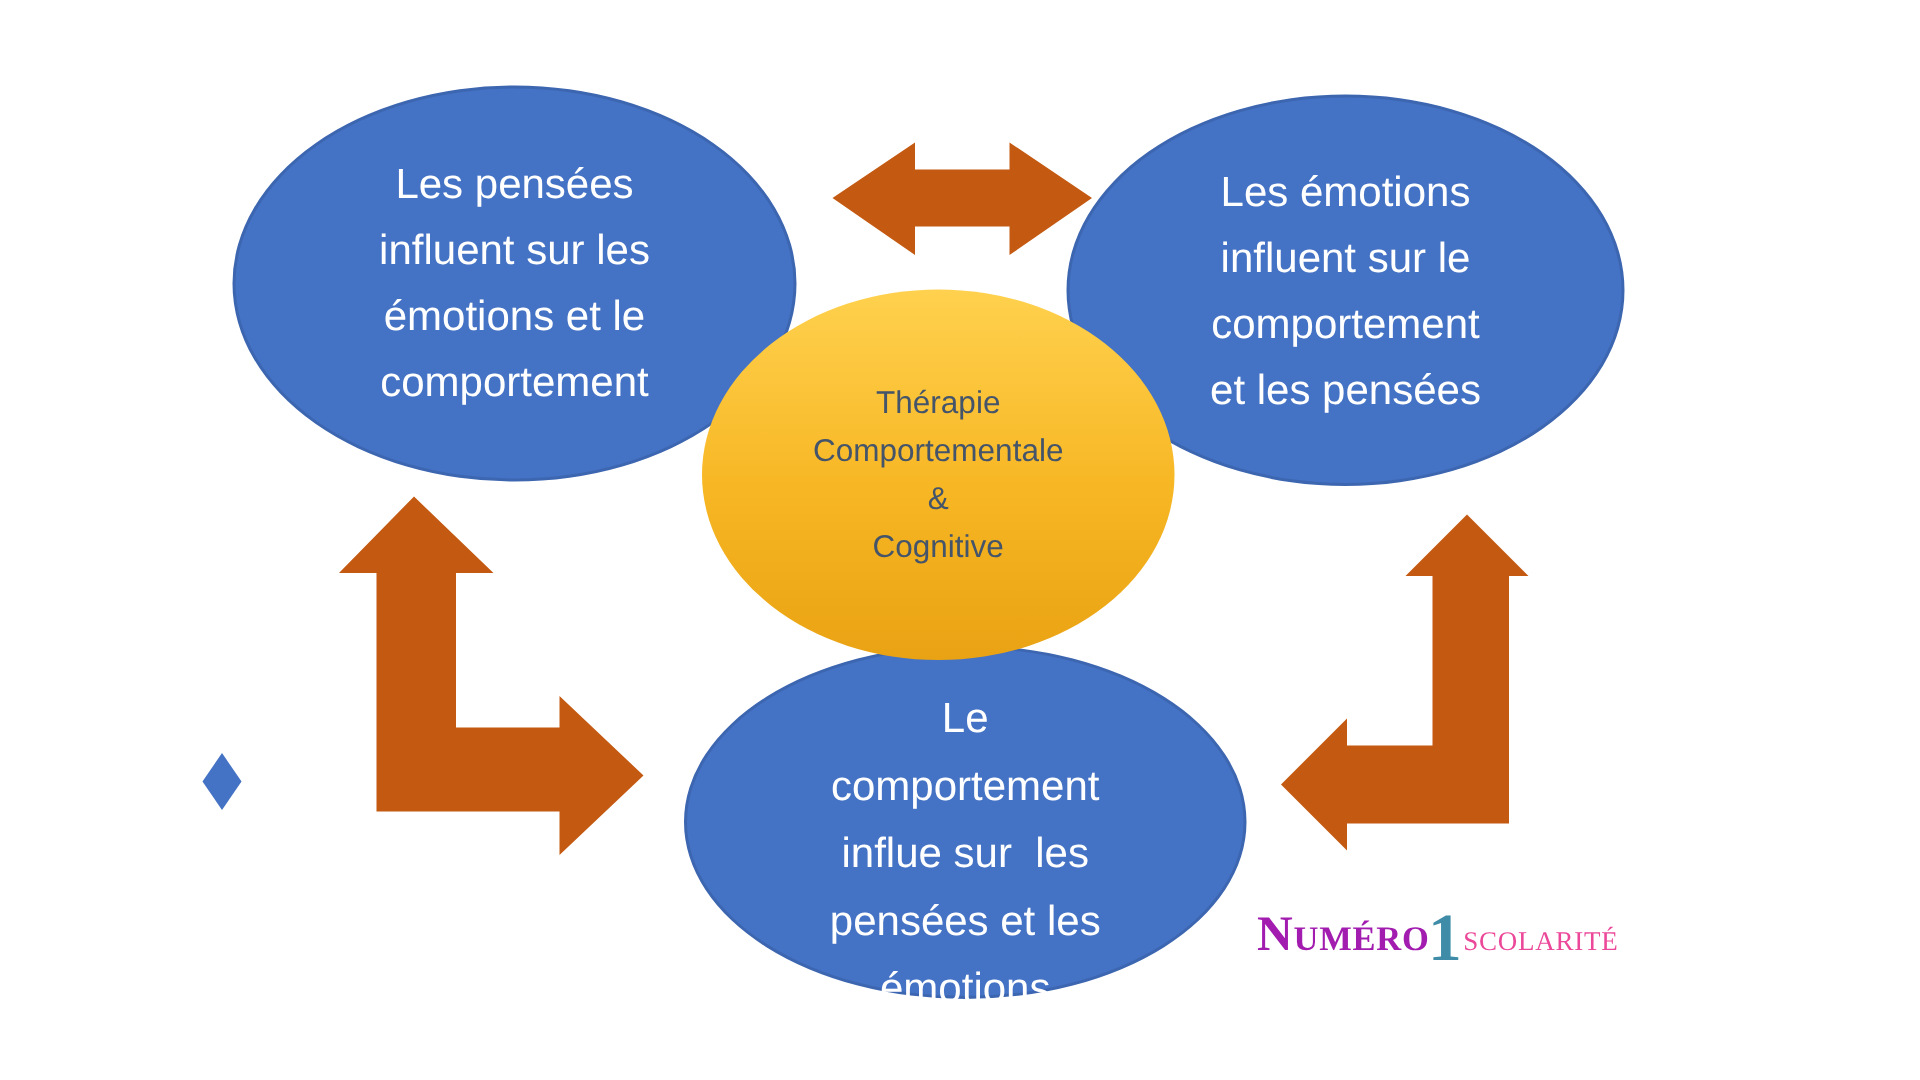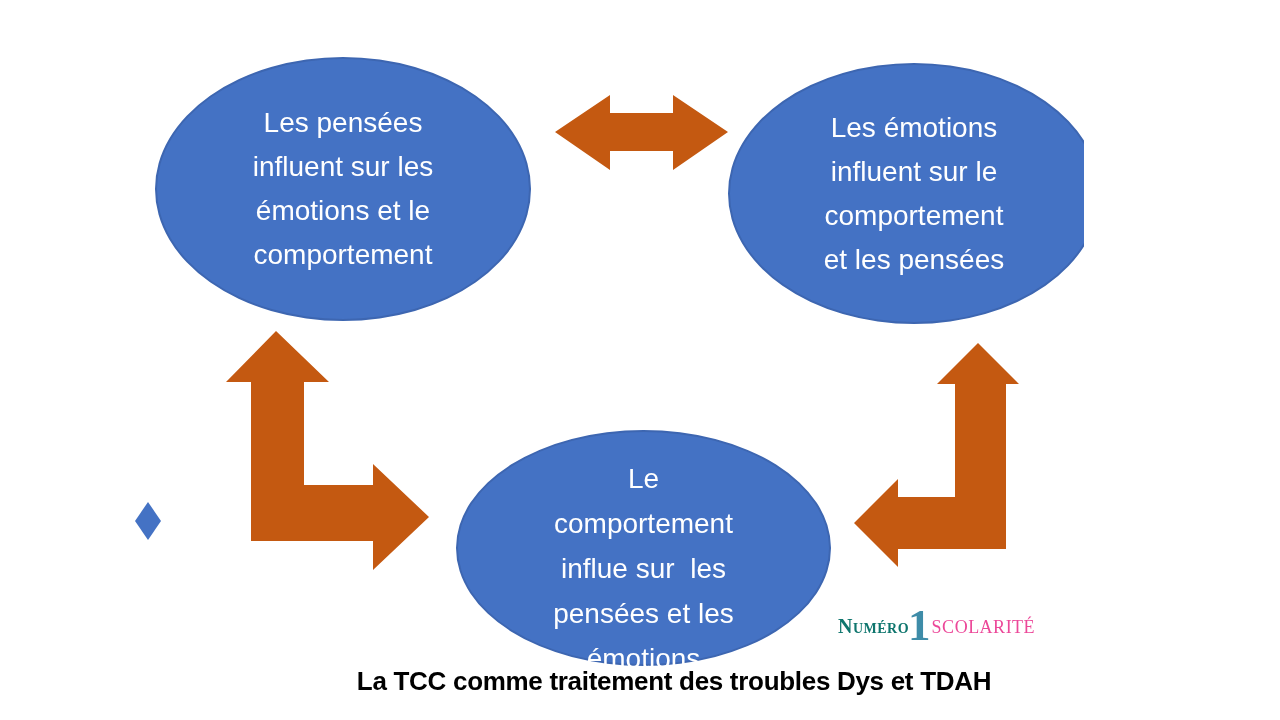--- a/index.html
+++ b/index.html
@@ -13,41 +13,41 @@
     display:flex; align-items:center; justify-content:center; text-align:center;
   }
   .ellipse .txt { white-space:pre-wrap; }
 
   .blue {
     background:#4472C4; border:2px solid #3D66B1; color:#FFFFFF; z-index:1;
   }
   .blue .txt { font-size:28px; line-height:44px; }
 
   #e-top-left  { left:155px; top:57px;  width:372px; height:260px; }
-  #e-top-right { left:728px; top:63px;  width:368px; height:257px; }
+  #e-top-right { left:711px; top:63px;  width:368px; height:257px; }
   #e-bottom    { left:456px; top:430px; width:371px; height:232px; }
   #e-bottom .txt { line-height:45px;margin-top:40px; }
 
   #e-center {
     left:468px; top:193px; width:315px; height:247px;
     background:linear-gradient(180deg, #FFD14E 0%, #F7B623 55%, #E9A213 100%);
     color:#44546A; z-index:2; border:none;
   }
   #e-center .txt { font-size:21px; line-height:32px; }
 
   .overlay { position:absolute; left:0; top:0; z-index:1; }
 
   .logo {
     position:absolute; left:838px; top:596px; z-index:3;
     display:flex; align-items:baseline;
     font-family:"Liberation Serif", serif;
   }
   .logo .w1 {
-    font-variant:small-caps; font-weight:600; font-size:20px;
-    color:#0f766e; letter-spacing:0.5px;
+    font-variant:small-caps; font-weight:600; font-size:33px;
+    color:#a21caf; letter-spacing:0.5px;
   }
   .logo .digit {
     font-weight:700; font-size:45px; color:#3E8CA8;
     position:relative; top:7px; margin-left:-1px; margin-right:1px; line-height:1;
   }
   .logo .w2 {
     font-variant:small-caps; font-weight:500; font-size:25px;
     color:#ec4899; letter-spacing:0.5px;
   }
 
@@ -84,22 +84,27 @@
 émotions</div>
   </div>
 
   <svg class="overlay" width="1280" height="720" viewBox="0 0 1280 720">
     <polygon points="555,132 610,95 610,113 673,113 673,95 728,132 673,170 673,151 610,151 610,170" fill="#C45911"></polygon>
     <polygon points="276,331 329,382 304,382 304,485 373,485 373,464 429,517 373,570 373,541 251,541 251,382 226,382" fill="#C45911"></polygon>
     <polygon points="978,343 1019,384 1006,384 1006,549 898,549 898,567 854,523 898,479 898,497 955,497 955,384 937,384" fill="#C45911"></polygon>
     <polygon points="148,502 161,521 148,540 135,521" fill="#4472C4"></polygon>
   </svg>
 
+  <div class="ellipse" id="e-center">
+    <div class="txt">Thérapie
+Comportementale
+&amp;
+Cognitive</div>
+  </div>
 
   <div class="logo">
     <span class="w1">Numéro</span>
       <span class="digit">1</span>
       <span class="w2">scolarité</span>
   </div>
 
-  <div class="caption">La TCC comme traitement des troubles Dys et TDAH</div>
 
 </div>
 
 </body></html>

